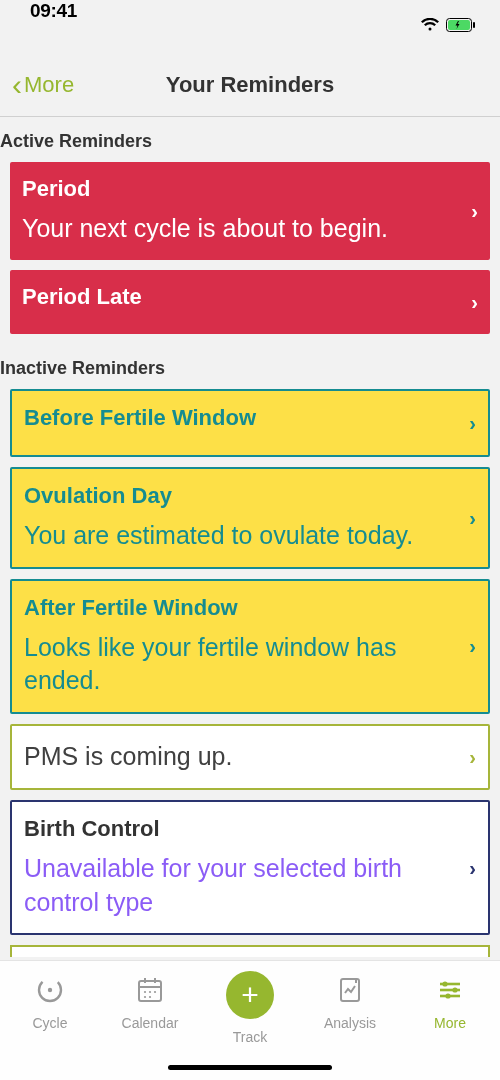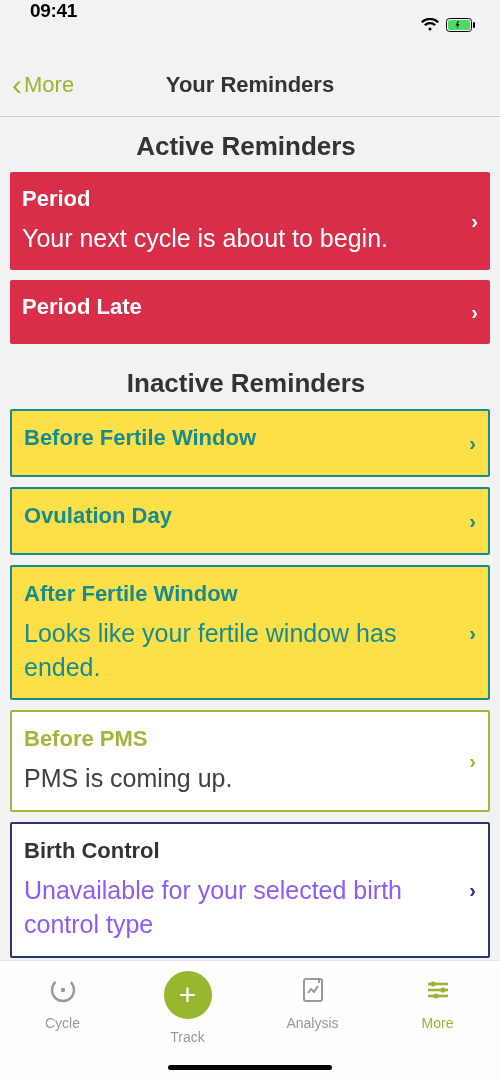--- a/index.html
+++ b/index.html
@@ -38,24 +38,23 @@
     .nav-title {
       position: absolute;
       left: 50%;
       transform: translateX(-50%);
       font-size: 22px;
       font-weight: 700;
       color: #333;
     }
 
     .section-header {
-      font-size: 26px;
+      font-size: 18px;
       font-weight: 700;
       color: #333;
-      text-align: center;
       padding: 14px 8px 10px 0;
       background: #f2f2f2;
     }
 
     .cards-area { background: #f2f2f2; padding: 0 10px; }
 
     .card {
       position: relative;
       border-radius: 2px;
       margin-bottom: 10px;
@@ -186,49 +185,65 @@
 </div>
 
 <div class="section-header">Inactive Reminders</div>
 <div class="cards-area">
   <div class="card card-teal">
     <div class="card-title">Before Fertile Window</div>
     <div class="card-chevron">›</div>
   </div>
   <div class="card card-teal">
     <div class="card-title">Ovulation Day</div>
+    <div class="card-sub">You are estimated to ovulate today.</div>
     <div class="card-chevron">›</div>
   </div>
   <div class="card card-teal">
     <div class="card-title">After Fertile Window</div>
     <div class="card-sub">Looks like your fertile window has ended.</div>
     <div class="card-chevron">›</div>
   </div>
   <div class="card card-olive">
-    <div class="card-title">Before PMS</div>
     <div class="card-sub">PMS is coming up.</div>
     <div class="card-chevron">›</div>
   </div>
   <div class="card card-navy">
     <div class="card-title">Birth Control</div>
     <div class="card-sub">Unavailable for your selected birth control type</div>
     <div class="card-chevron">›</div>
   </div>
   <div class="partial-card"></div>
 </div>
 
 <div class="tab-bar">
   <div class="tab">
     <div class="tab-icon">
       <svg width="28" height="28" viewBox="0 0 28 28">
           <circle cx="14" cy="14" r="11" fill="none" stroke="#999" stroke-width="2.4" stroke-dasharray="52 17" transform="rotate(-45 14 14)"></circle>
           <circle cx="14" cy="14" r="2.2" fill="#999"></circle>
         </svg>
     </div>
     <div>Cycle</div>
+  </div>
+  <div class="tab">
+    <div class="tab-icon">
+      <svg width="28" height="28" viewBox="0 0 28 28">
+          <rect x="3" y="5" width="22" height="20" rx="2" fill="none" stroke="#999" stroke-width="2"></rect>
+          <line x1="3" y1="11" x2="25" y2="11" stroke="#999" stroke-width="2"></line>
+          <line x1="9" y1="2" x2="9" y2="7" stroke="#999" stroke-width="2"></line>
+          <line x1="19" y1="2" x2="19" y2="7" stroke="#999" stroke-width="2"></line>
+          <circle cx="9" cy="16" r="1.1" fill="#999"></circle>
+          <circle cx="14" cy="16" r="1.1" fill="#999"></circle>
+          <circle cx="19" cy="16" r="1.1" fill="#999"></circle>
+          <circle cx="9" cy="21" r="1.1" fill="#999"></circle>
+          <circle cx="14" cy="21" r="1.1" fill="#999"></circle>
+        </svg>
+    </div>
+    <div>Calendar</div>
   </div>
   <div class="tab">
     <div class="tab-plus">+</div>
     <div>Track</div>
   </div>
   <div class="tab">
     <div class="tab-icon">
       <svg width="28" height="28" viewBox="0 0 28 28">
           <rect x="5" y="3" width="18" height="22" rx="2" fill="none" stroke="#999" stroke-width="2"></rect>
           <polyline points="9,17 12,13 15,16 19,10" fill="none" stroke="#999" stroke-width="2"></polyline>

